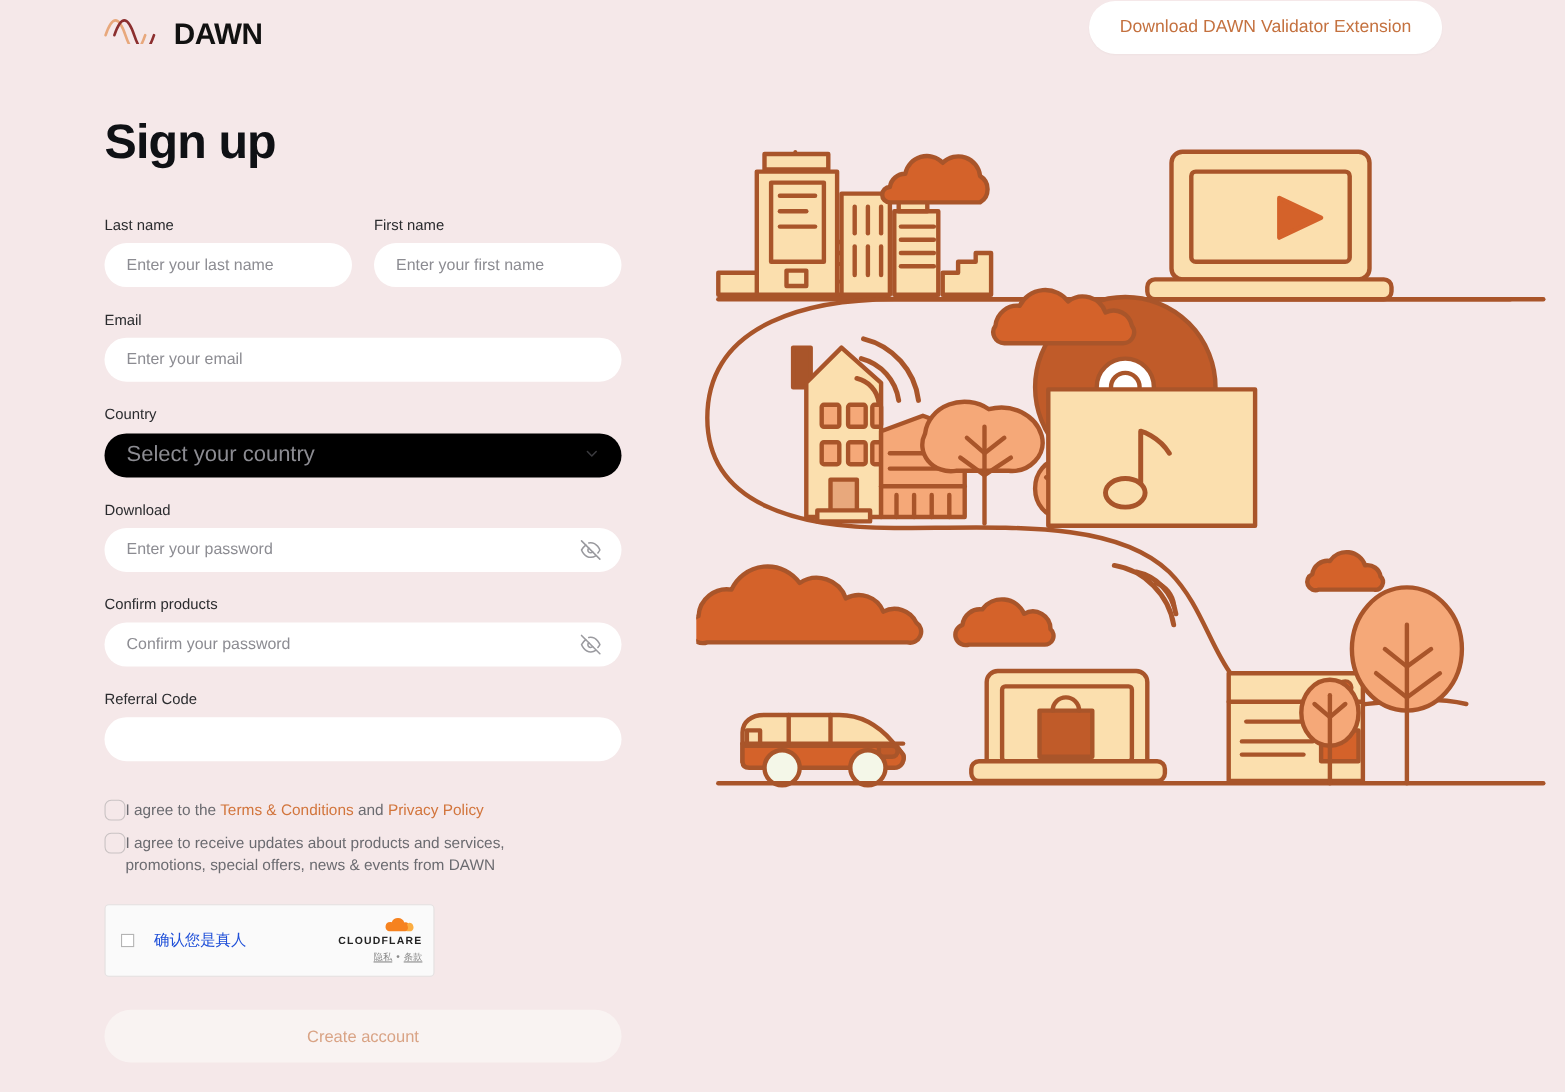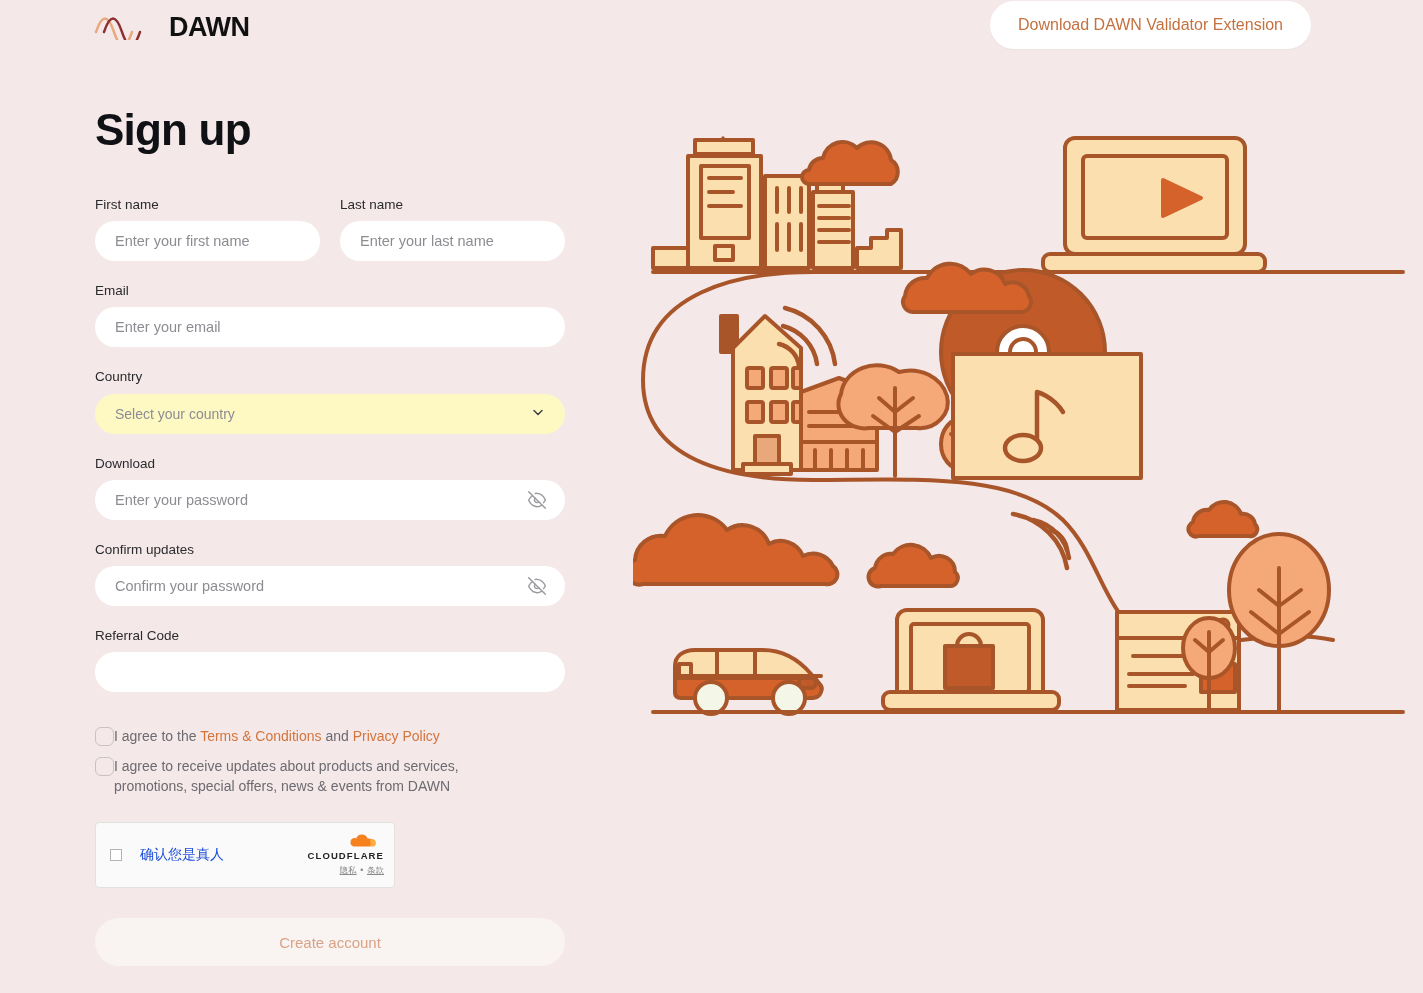--- a/index.html
+++ b/index.html
@@ -17,22 +17,22 @@
   
   .header {
     position: absolute;
     top: 0; left: 0; right: 0;
     height: 56px;
   }
   .logo {
     position: absolute;
     left: 94px; top: 10px;
     display: flex;
-    align-items: center;
-    gap: 15px;
+    align-items: flex-end;
+    gap: 4px;
   }
   .logo-mark { display: block; }
   .logo-text {
     font-size: 27px;
     font-weight: 700;
     letter-spacing: -0.5px;
     color: #111111;
     line-height: 1;
     font-family: "Liberation Sans", sans-serif;
   }
@@ -95,25 +95,25 @@
     gap: 20px;
     margin-bottom: 22px;
   }
   .row-2 > div { flex: 1; }
   .field-block { margin-bottom: 22px; }
 
   .select-box {
     width: 100%;
     height: 40px;
     border-radius: 20px;
-    background: #fef9c3;
+    background: #000000;
     padding: 0 20px;
     display: flex;
     align-items: center;
-    font-size: 14px;
+    font-size: 20px;
     color: #8C8C92;
     cursor: pointer;
     position: relative;
   }
   .chevron {
     position: absolute;
     right: 20px; top: 50%;
     transform: translateY(-50%);
     display: block;
   }
@@ -241,29 +241,29 @@
   </div>
   <button class="download-btn">Download DAWN Validator Extension</button>
 </div>
 
 <div class="form-col">
 
   <h1 class="page-title">Sign up</h1>
 
   <div class="row-2">
     <div>
+      <label class="field-label">Last name</label>
+      <div class="input-wrap">
+        <input class="text-input" type="text" placeholder="Enter your last name" style="">
+      </div>
+    </div>
+    <div>
       <label class="field-label">First name</label>
       <div class="input-wrap">
         <input class="text-input" type="text" placeholder="Enter your first name" style="">
-      </div>
-    </div>
-    <div>
-      <label class="field-label">Last name</label>
-      <div class="input-wrap">
-        <input class="text-input" type="text" placeholder="Enter your last name" style="">
       </div>
     </div>
   </div>
 
   <div class="field-block">
     <label class="field-label">Email</label>
     <div class="input-wrap">
       <input class="text-input" type="text" placeholder="Enter your email" style="">
     </div>
   </div>
@@ -289,21 +289,21 @@
           <path d="M9.9 4.24A9.12 9.12 0 0 1 12 4c7 0 10 8 10 8a18.5 18.5 0 0 1-2.16 3.19"></path>
           <path d="M6.61 6.61A18.15 18.15 0 0 0 2 12s3 8 10 8a9.12 9.12 0 0 0 5.39-1.61"></path>
           <path d="M14.12 14.12a3 3 0 1 1-4.24-4.24"></path>
           <line x1="2" y1="2" x2="22" y2="22"></line>
         </svg>
       </button>
     </div>
   </div>
 
   <div class="field-block">
-    <label class="field-label">Confirm updates</label>
+    <label class="field-label">Confirm products</label>
     <div class="input-wrap">
       <input class="text-input pw-input" type="password" placeholder="Confirm your password" style="">
       <button class="eye-btn">
         <svg width="20" height="20" viewBox="0 0 24 24" fill="none" stroke="#9A9A9F" stroke-width="1.7" stroke-linecap="round" stroke-linejoin="round">
           <path d="M9.9 4.24A9.12 9.12 0 0 1 12 4c7 0 10 8 10 8a18.5 18.5 0 0 1-2.16 3.19"></path>
           <path d="M6.61 6.61A18.15 18.15 0 0 0 2 12s3 8 10 8a9.12 9.12 0 0 0 5.39-1.61"></path>
           <path d="M14.12 14.12a3 3 0 1 1-4.24-4.24"></path>
           <line x1="2" y1="2" x2="22" y2="22"></line>
         </svg>
       </button>

